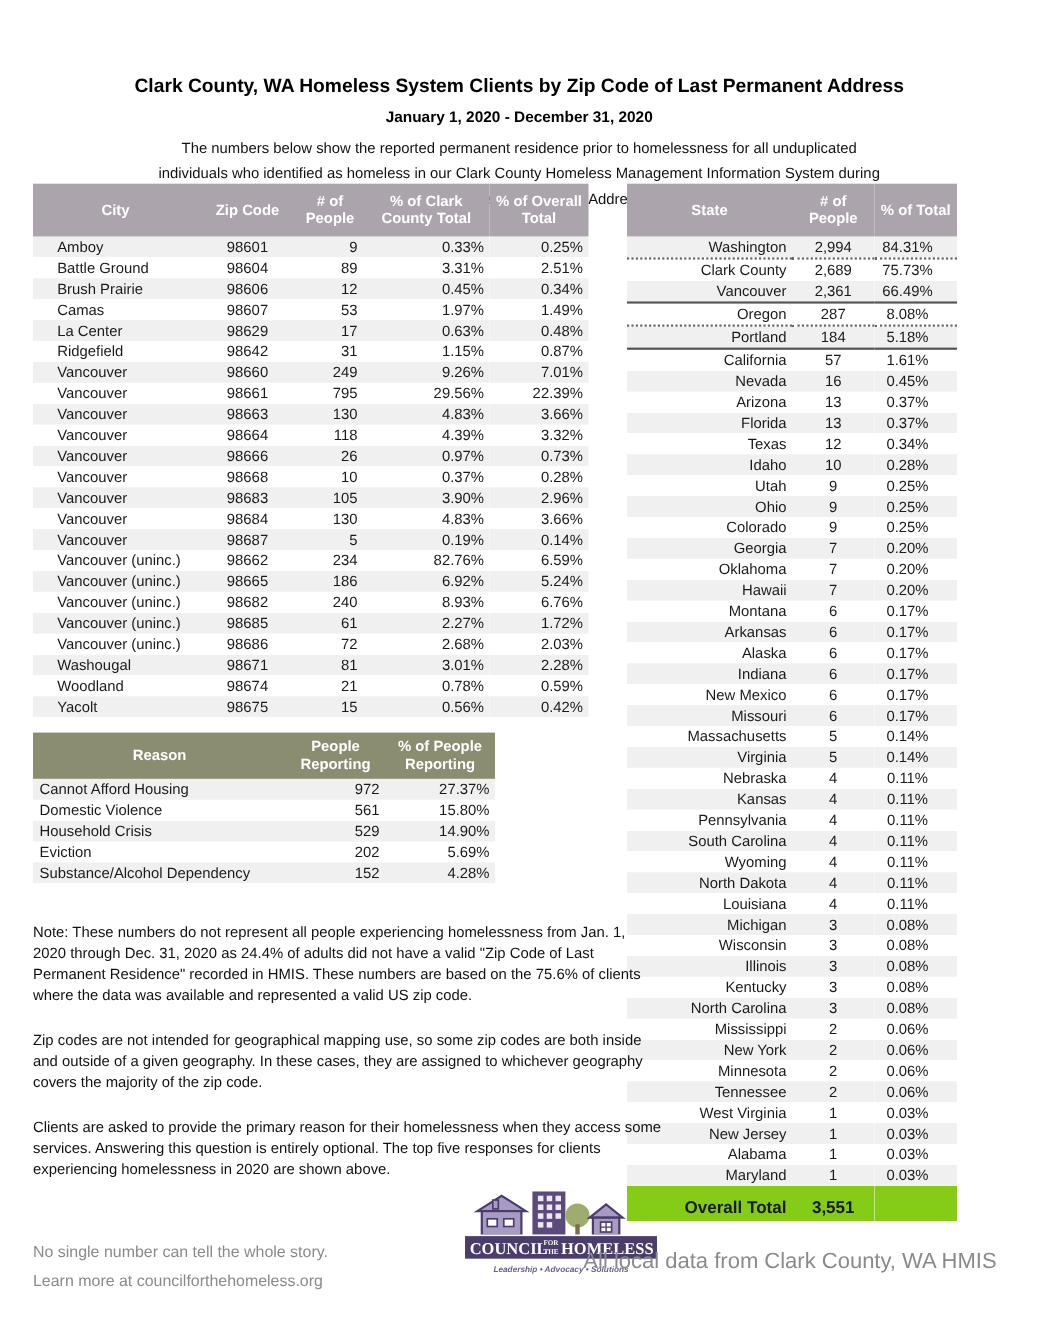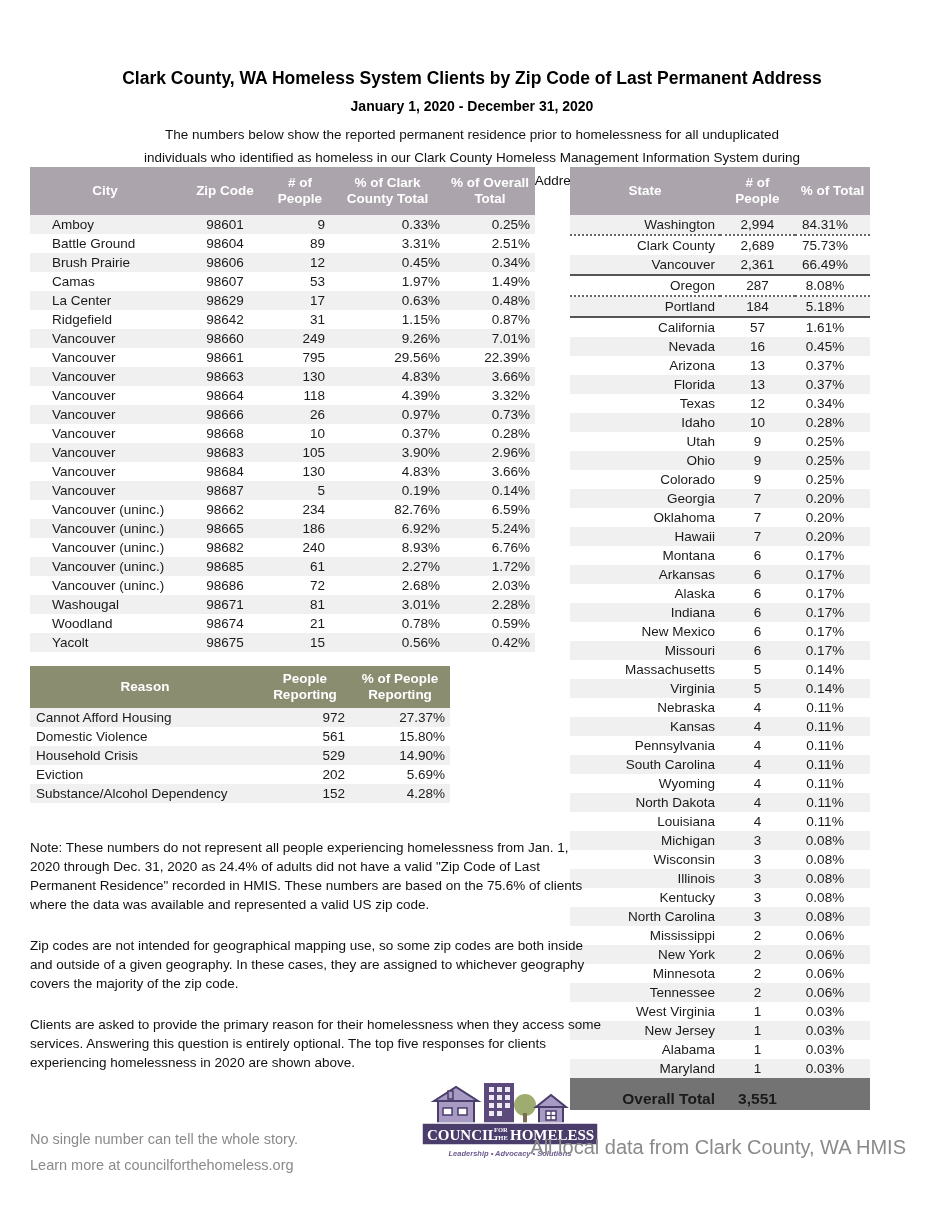--- a/index.html
+++ b/index.html
@@ -38,21 +38,21 @@
   .state-tbl{position:absolute;left:570px;top:167px;width:300px;}
   .state-tbl th{background:#ACA4AC;height:44px;}
   .state-tbl col.c1{width:150px}.state-tbl col.c2{width:75px}.state-tbl col.c3{width:75px}
   .state-tbl td{height:18.9px;line-height:18.9px;}
   .state-tbl td:nth-child(1){text-align:right;padding-left:4px;}
   .state-tbl td:nth-child(2){text-align:center;}
   .state-tbl td:nth-child(3){text-align:center;padding-right:20px;}
   tr.indent td:first-child{padding-left:42px;}
   tr.bb-dotted td{border-bottom:2px dotted #666;}
   tr.bb-solid td{border-bottom:2px solid #555;}
-  tr.total td{font-weight:700;font-size:15.5px;background:#737373;padding-top:8px;height:24px;}
+  tr.total td{font-weight:700;font-size:15.5px;background:#84cc16;padding-top:8px;height:24px;}
   
   .notes{position:absolute;left:30px;top:838px;width:572px;font-size:13.5px;line-height:19px;color:#111;}
   .notes p{margin:0 0 22px 0;}
   
   .foot-left{position:absolute;left:30px;top:1126px;font-size:14.5px;line-height:26px;color:#8a8a8a;}
   .foot-src{position:absolute;right:38px;top:1136px;font-size:20px;color:#8a8a8a;}
   .logo{position:absolute;left:418px;top:1083px;width:185px;height:95px;}
 </style>
 </head>
 <body>

